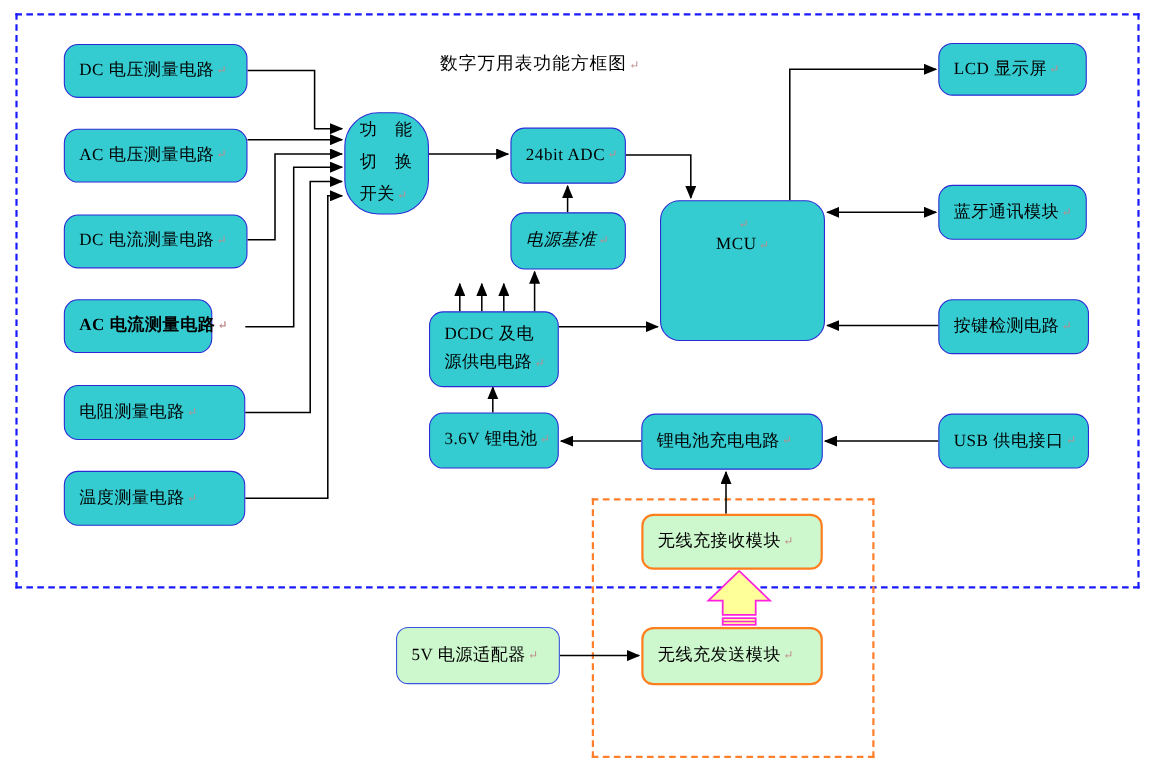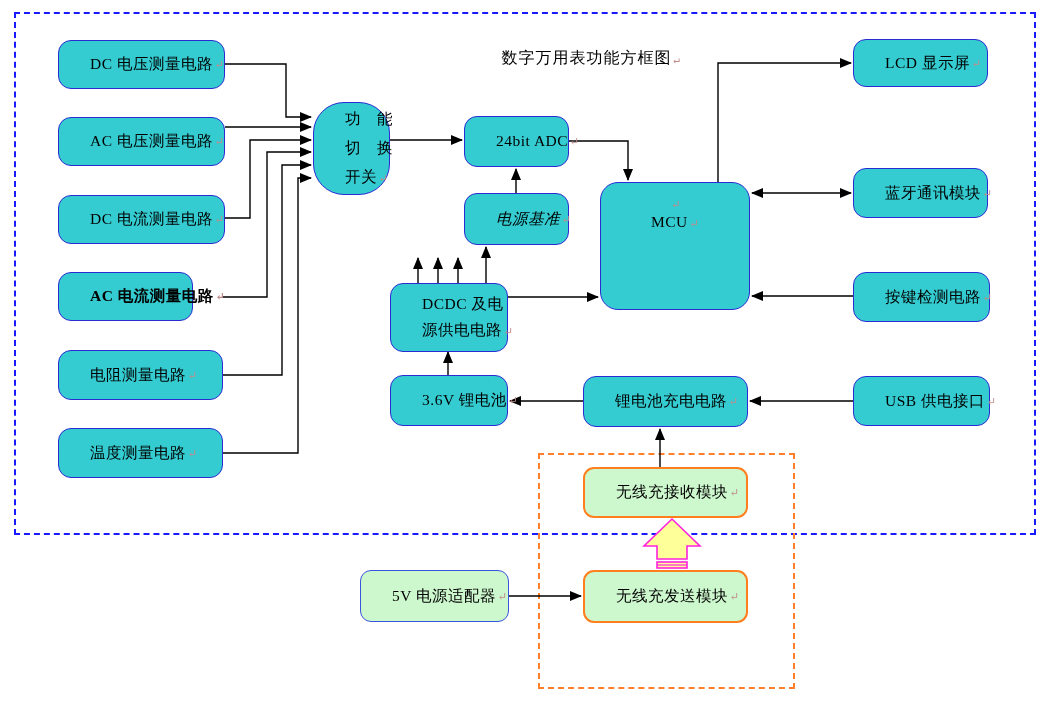--- a/index.html
+++ b/index.html
@@ -26,21 +26,21 @@
   #orange-frame{left:538px;top:453px;width:253px;height:232px;border:2px dashed var(--orangeDash);}
   svg#wires{position:absolute;left:0;top:0;z-index:2;}
   path.conn{stroke:var(--lineColor);stroke-width:1.4;fill:none;}
   #arr path{fill:var(--lineColor);}
   .blockarrow{fill:var(--arrowFill);stroke:var(--arrowStroke);stroke-width:1.6;}
   .blockarrow-line{stroke:var(--arrowStroke);stroke-width:1.2;}
   .box{
     position:absolute;z-index:3;box-sizing:border-box;
     display:flex;align-items:center;
     font-size:15.5px;line-height:1.35;letter-spacing:0.5px;
-    padding-left:31px;white-space:nowrap;
+    padding-left:13px;white-space:nowrap;
   }
   .cyan{
     background:var(--cyanFill);
     border:1.8px solid var(--cyanBorder);
     border-radius:13px;
   }
   .green{
     background:var(--greenFill);
     border:2.4px solid var(--orangeBorder);
     border-radius:11px;
@@ -48,21 +48,21 @@
   .green-blue{
     background:var(--greenFill);
     border:1.8px solid var(--blueBoxBorder);
     border-radius:11px;
   }
   .multiline{flex-direction:column;align-items:flex-start;justify-content:center;}
   .mcu-box{flex-direction:column;align-items:center;justify-content:flex-start;padding:14px 0 0 0;}
   .pmark{font-size:11px;color:var(--pmarkColor);margin-left:2px;letter-spacing:0;}
   .caption{
     position:absolute;z-index:3;font-size:16px;letter-spacing:1px;
-    text-align:right;white-space:nowrap;font-family:Liberation Mono, monospace;
+    text-align:left;white-space:nowrap;
   }
 </style>
 </head>
 <body>
 
 <div id="stage">
 
   <div id="blue-frame" class="dashed-frame"></div>
   <div id="orange-frame" class="dashed-frame"></div>
 

